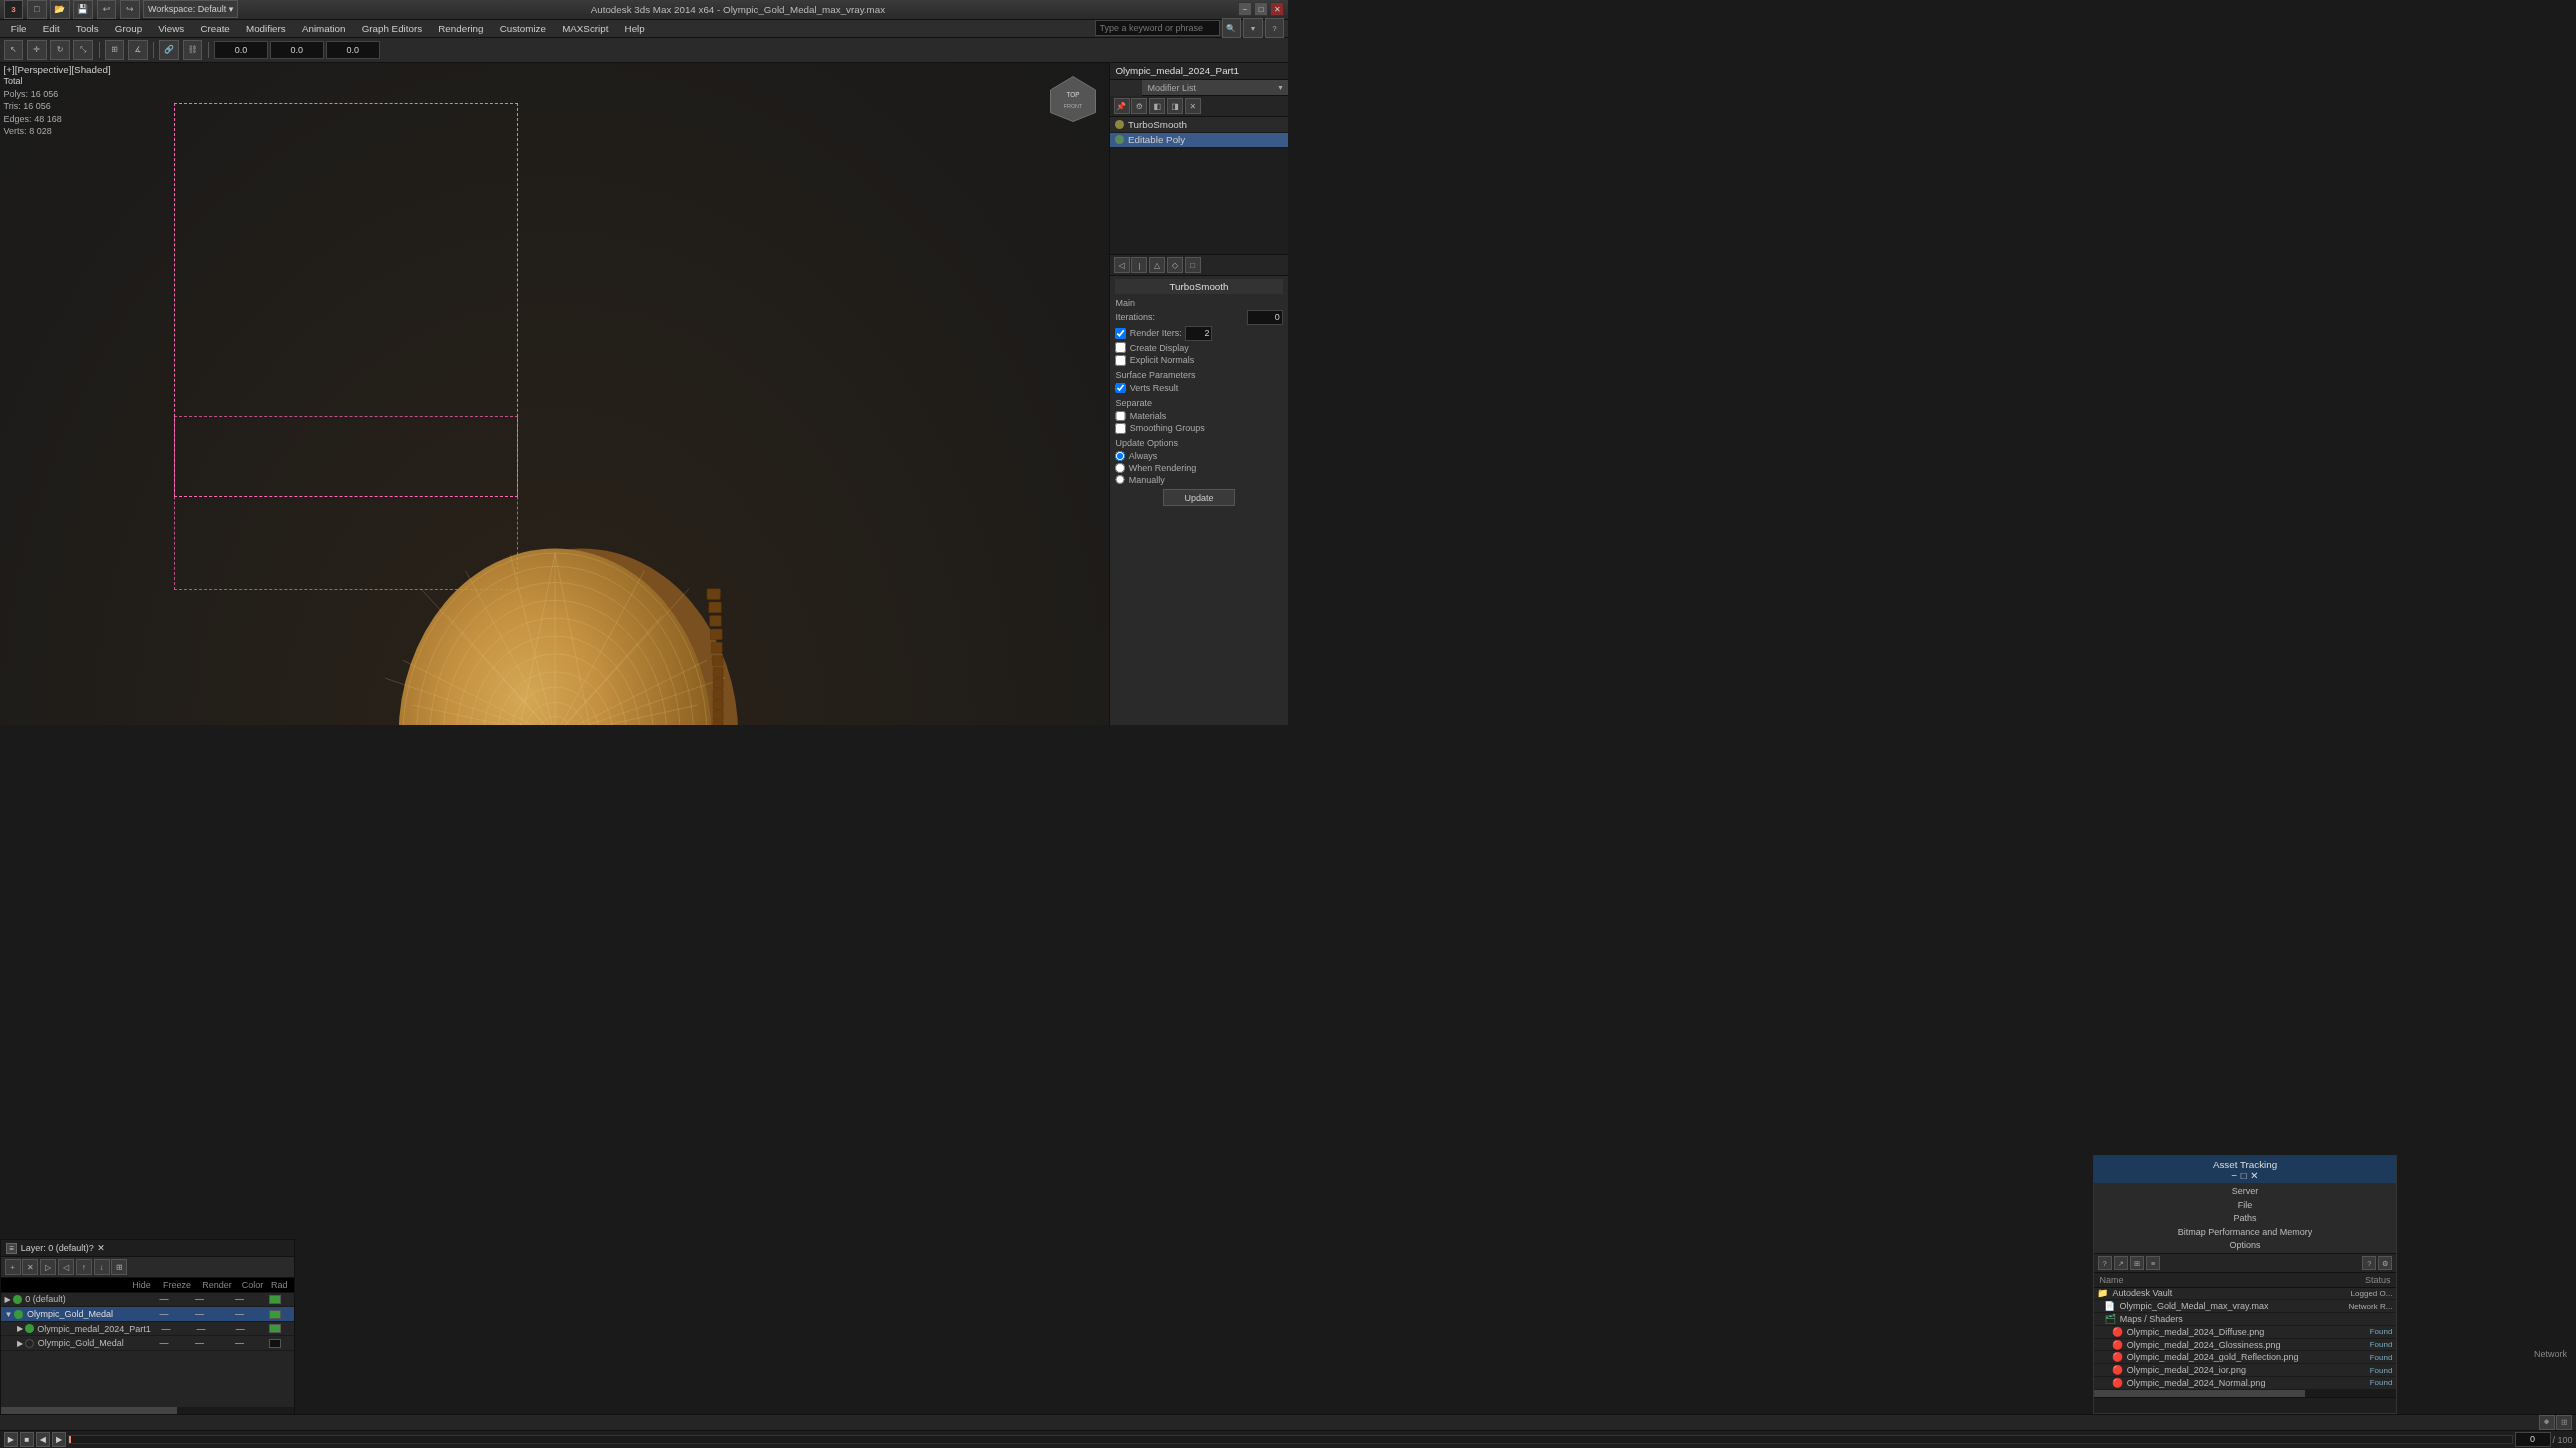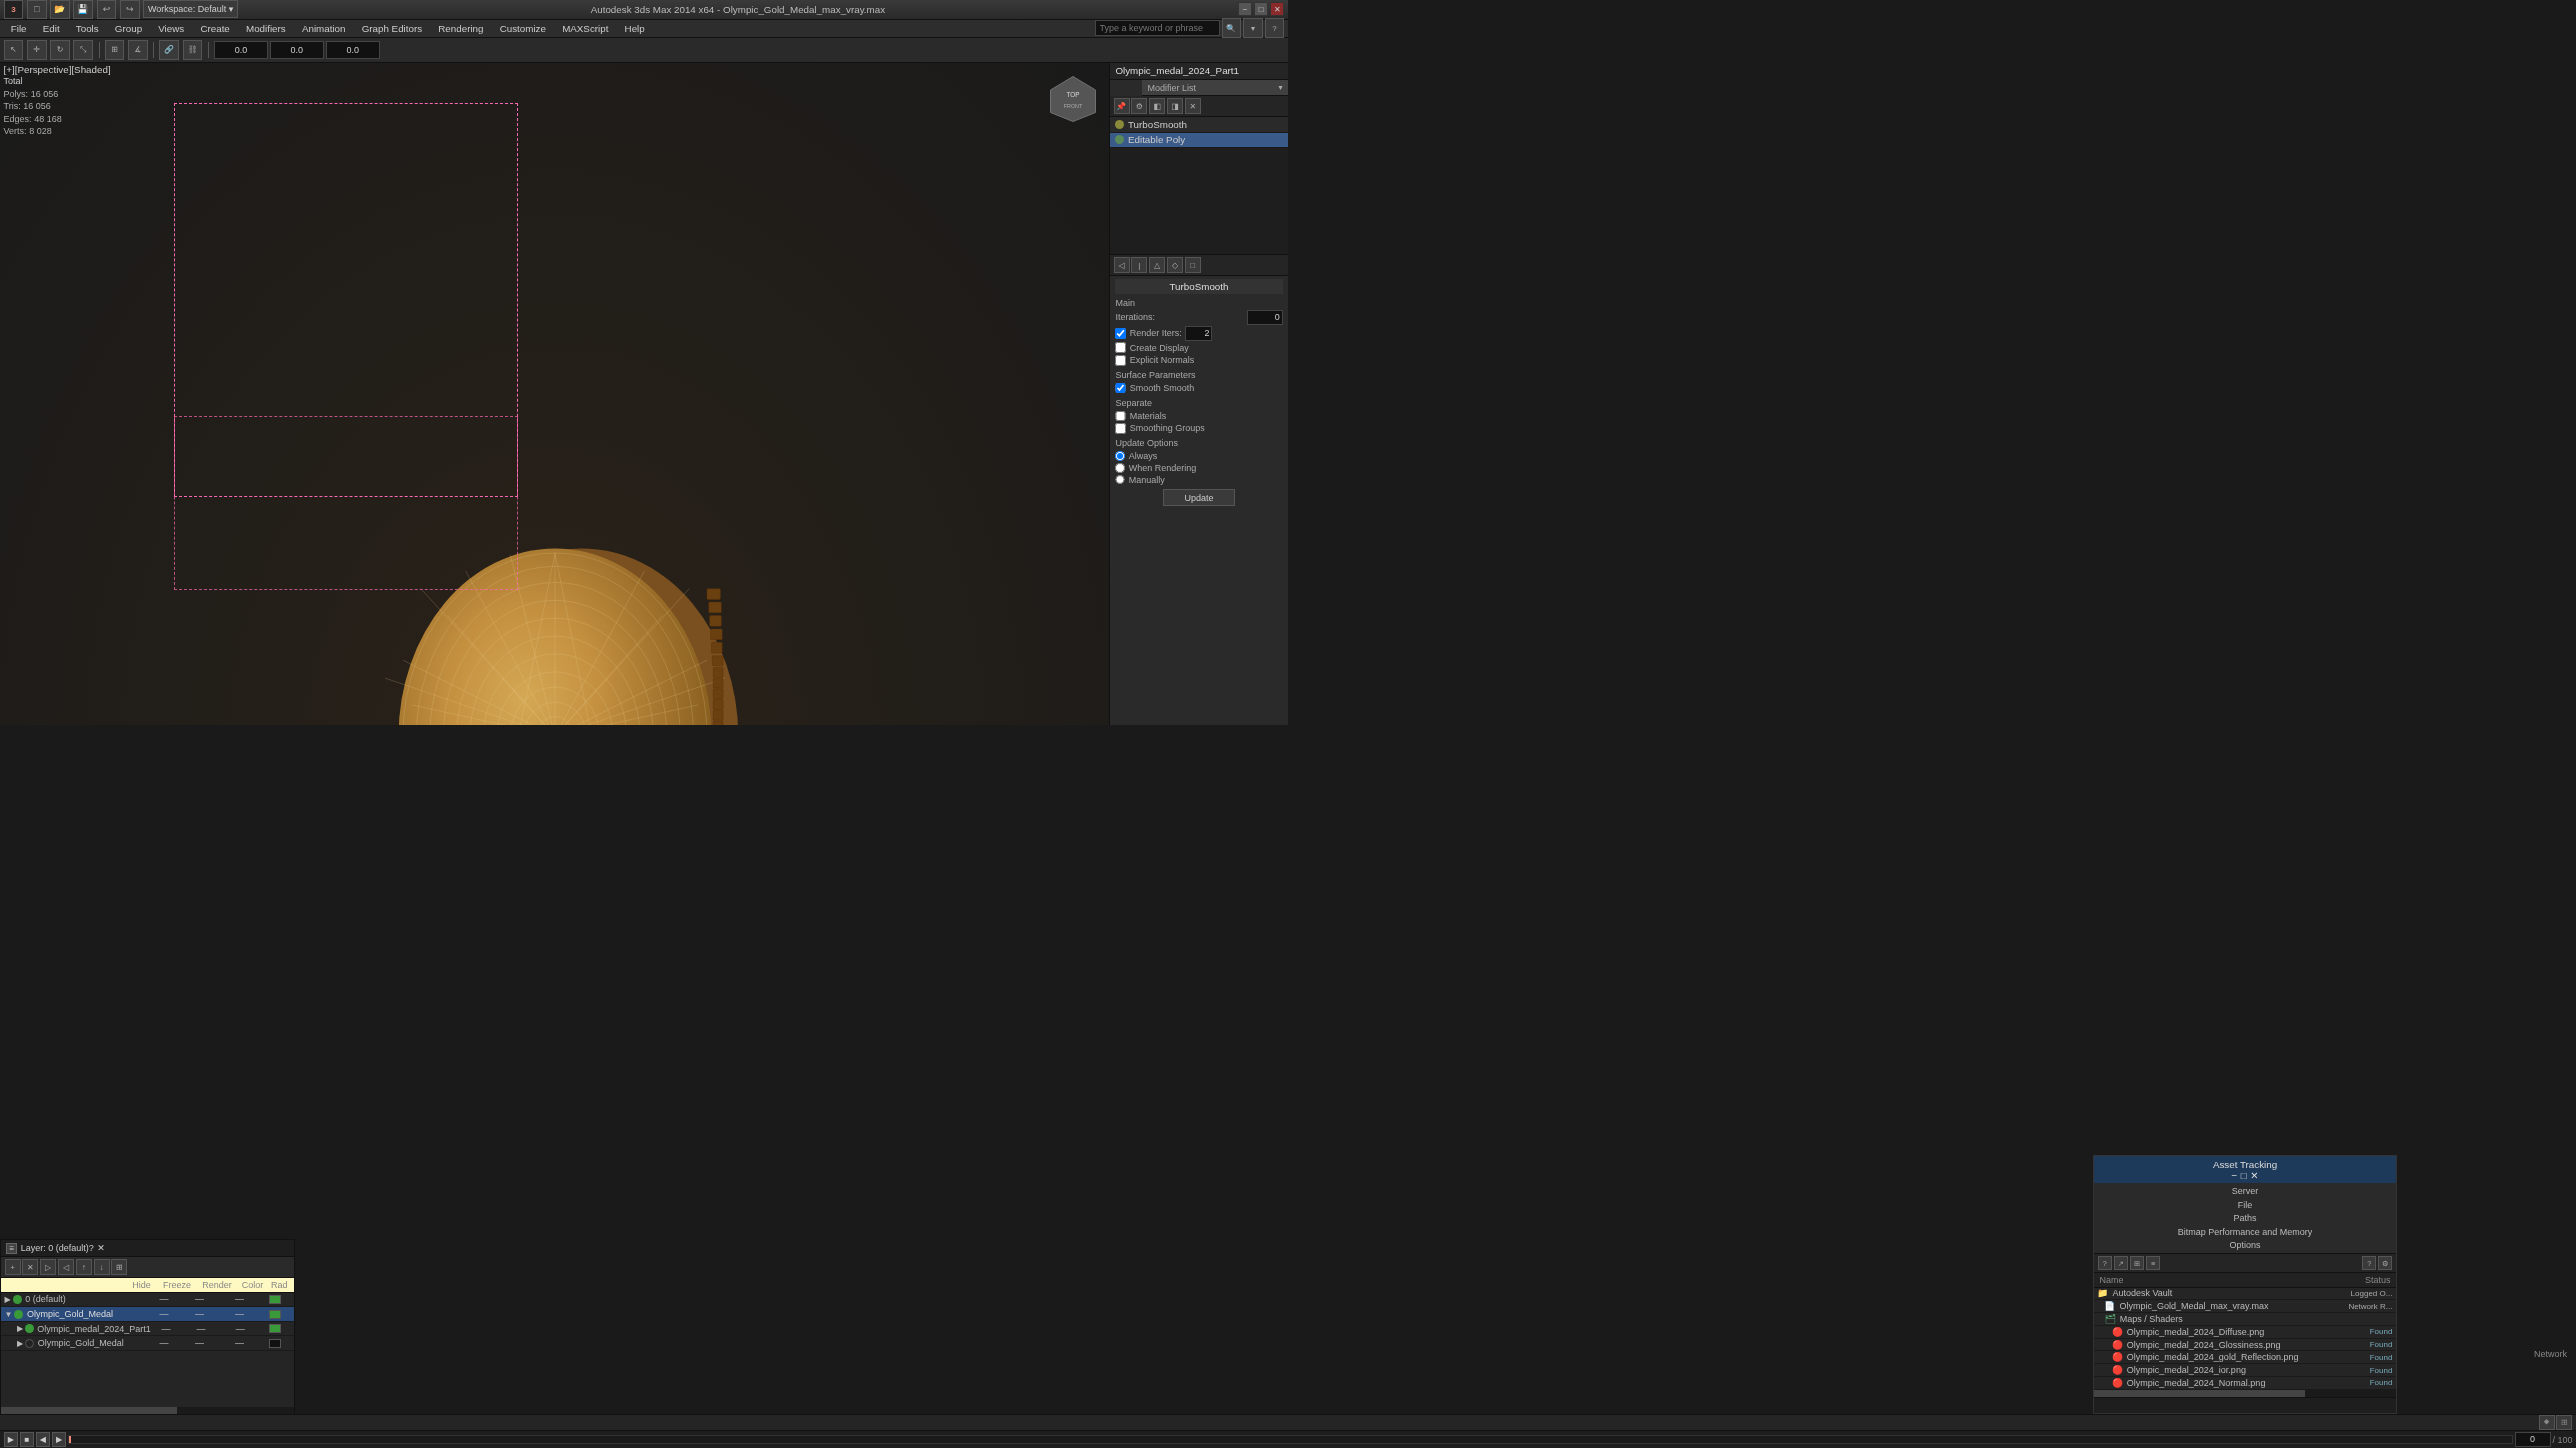--- a/index.html
+++ b/index.html
@@ -124,21 +124,21 @@
       display: flex; gap: 0;
     }
 
     
     #layer-panel {
       width: 295px; background: #252525; border: 0.9px solid #111; border-bottom: 0;
     }
     .lp-header { background: #1e1e1e; padding: 2.7px 5.4px; font-size: 9px; color: #ccc; display: flex; align-items: center; justify-between; border-bottom: 0.9px solid #111; }
     .lp-toolbar { display: flex; align-items: center; padding: 1.8px 3.6px; gap: 1.8px; background: #2a2a2a; border-bottom: 0.9px solid #111; }
     .lp-tb-btn { width: 16px; height: 16px; background: #3a3a3a; border: 0.9px solid #555; font-size: 8px; display: flex; align-items: center; justify-content: center; cursor: pointer; color: #aaa; }
-    .lp-col-header { display: flex; align-items: center; padding: 1.8px 3.6px; background: #fef9c3; border-bottom: 0.9px solid #111; font-size: 9px; color: #888; }
+    .lp-col-header { display: flex; align-items: center; padding: 1.8px 3.6px; background: #000000; border-bottom: 0.9px solid #111; font-size: 9px; color: #888; }
     .lp-row { display: flex; align-items: center; padding: 1.8px 3.6px; border-bottom: 0.9px solid #1a1a1a; font-size: 9px; color: #bbb; }
     .lp-row.selected { background: #2a4a7a; }
     .layer-dot { width: 9px; height: 9px; border-radius: 50%; }
     .lp-scrollbar { height: 7.2px; background: #1a1a1a; margin-top: 1.8px; }
     .lp-scroll-thumb { height: 100%; width: 60%; background: #444; }
 
     
     #asset-panel {
       position: absolute; bottom: 0; right: 188px; width: 304px; background: #252525;
       border: 0.9px solid #333; 
@@ -406,21 +406,21 @@
 
       <div class="ts-checkbox">
         <input type="checkbox" style="">
         <span>Explicit Normals</span>
       </div>
 
       <div class="ts-section-title">Surface Parameters</div>
 
       <div class="ts-checkbox">
         <input type="checkbox" checked="" style="">
-        <span>Smooth Smooth</span>
+        <span>Verts Result</span>
       </div>
 
       <div class="ts-section-title">Separate</div>
 
       <div class="ts-checkbox">
         <input type="checkbox" style="">
         <span>Materials</span>
       </div>
 
       <div class="ts-checkbox">

